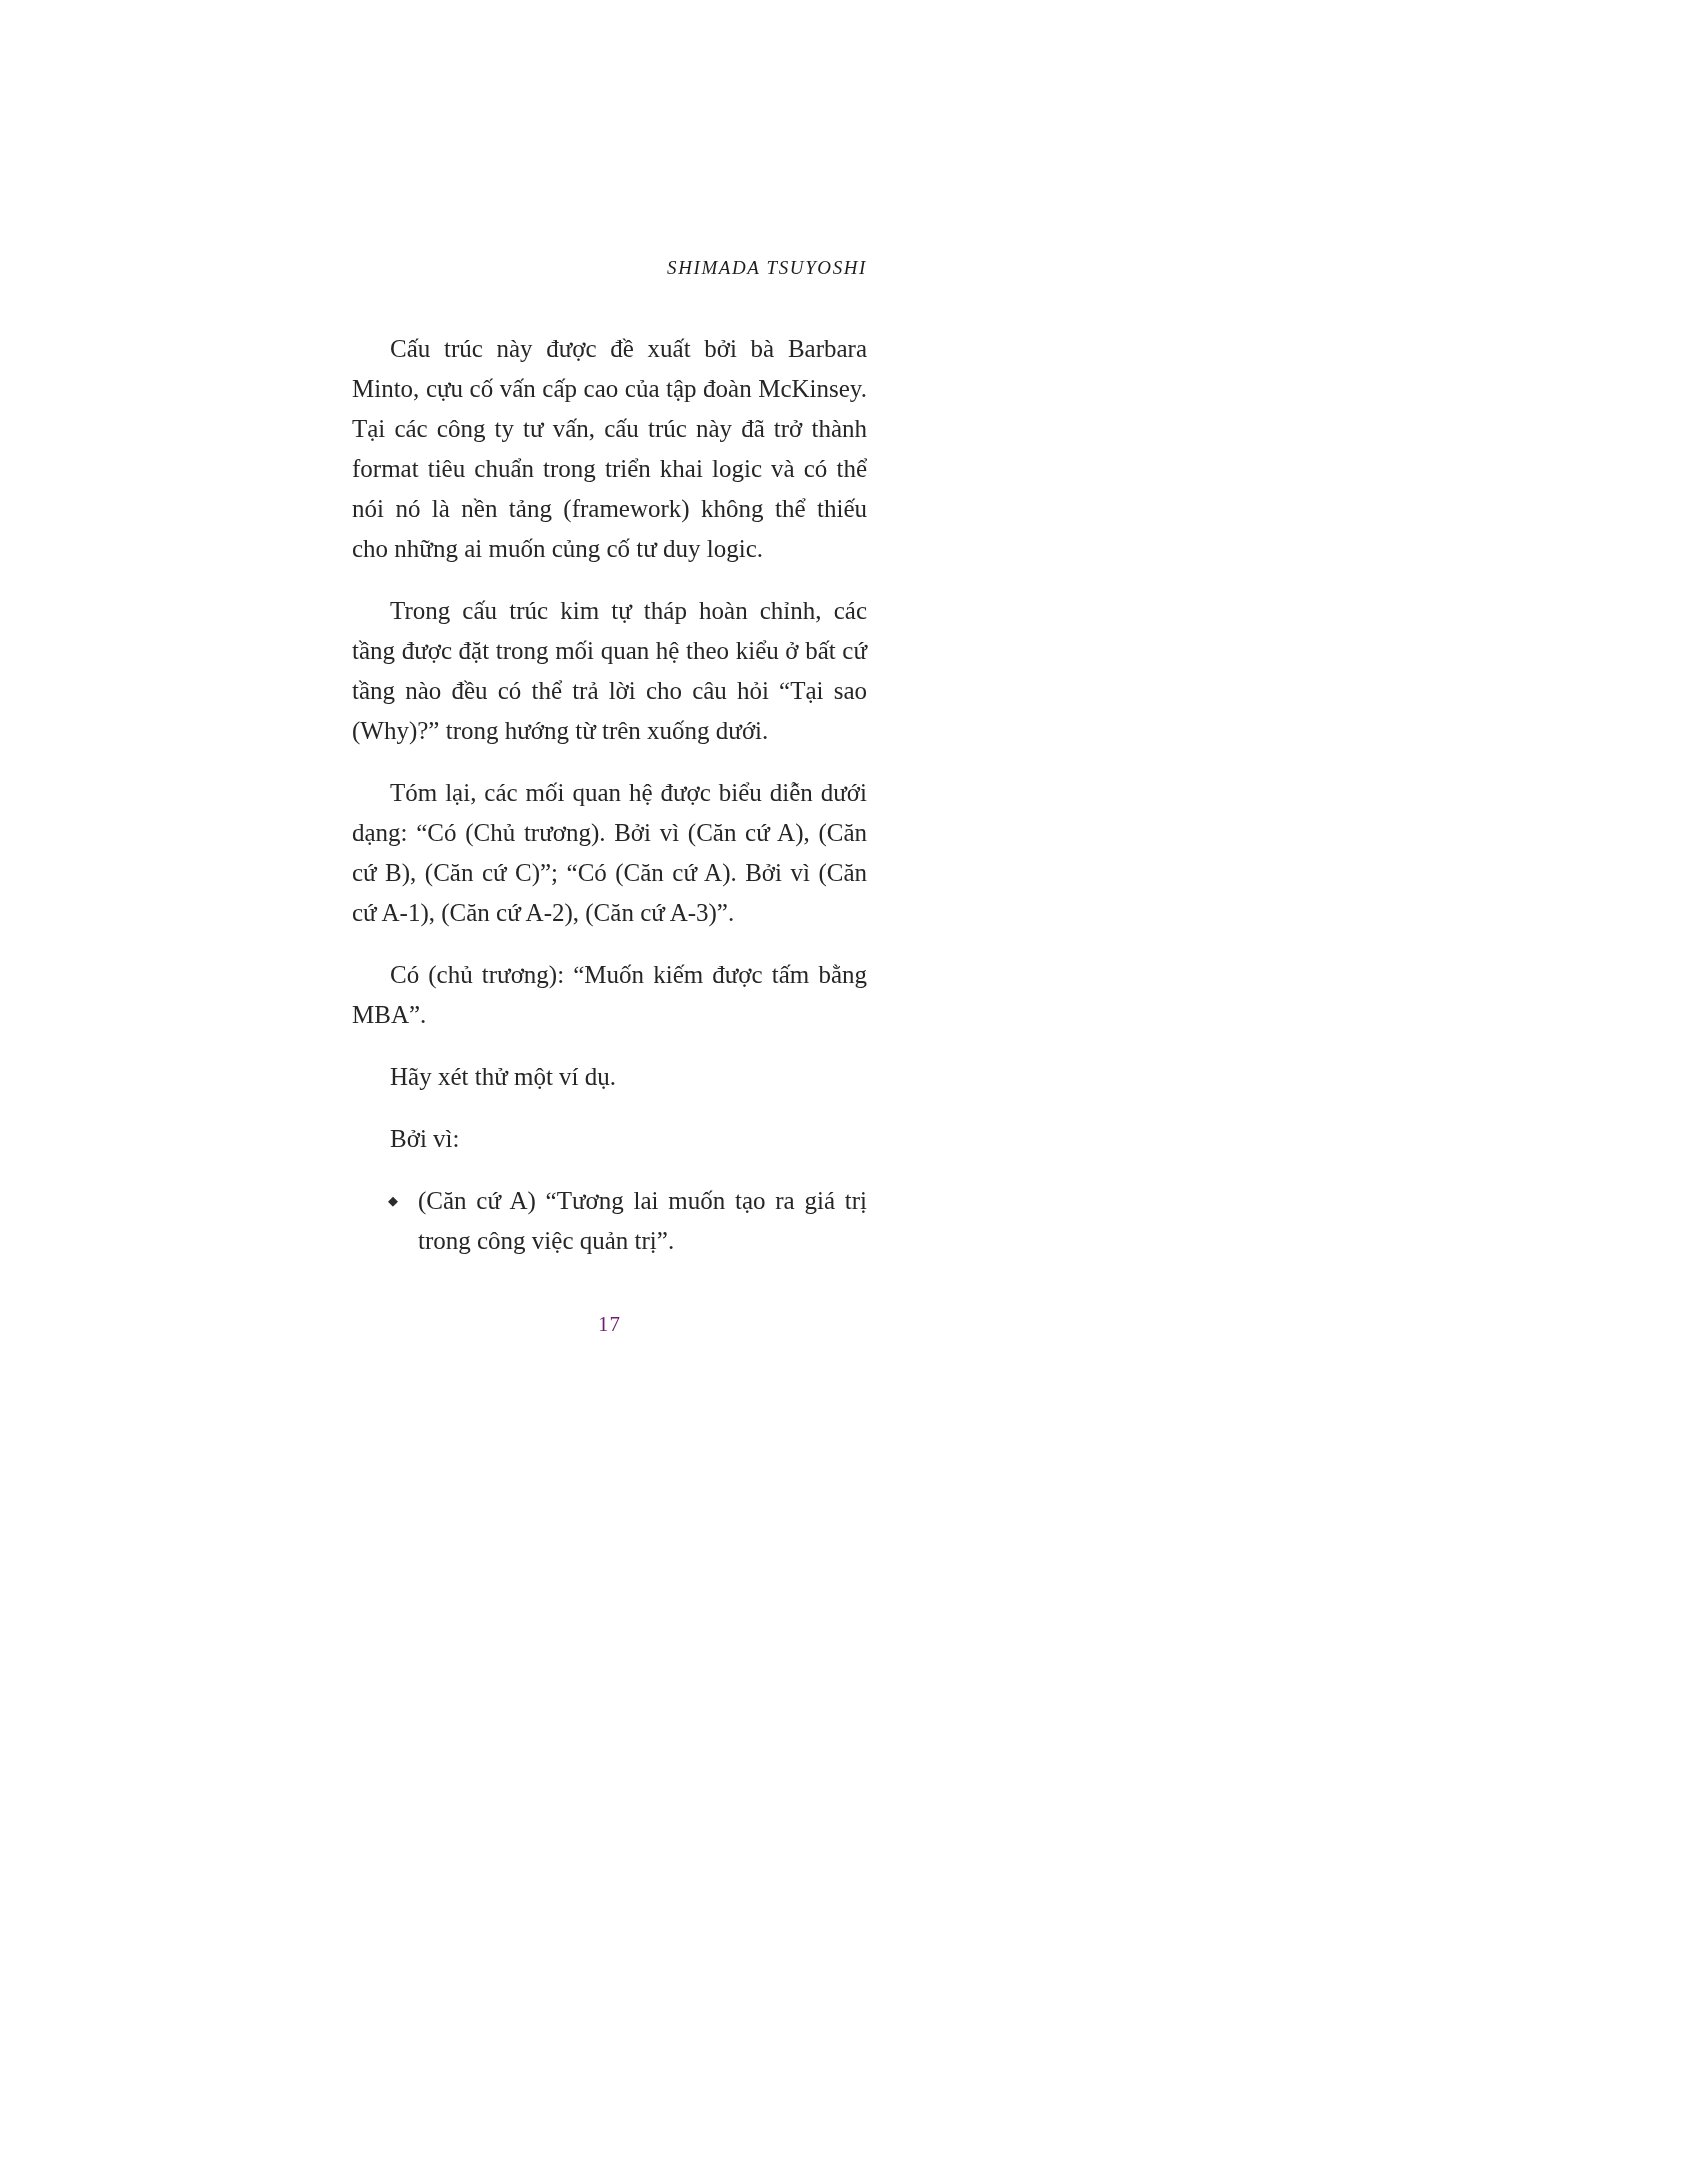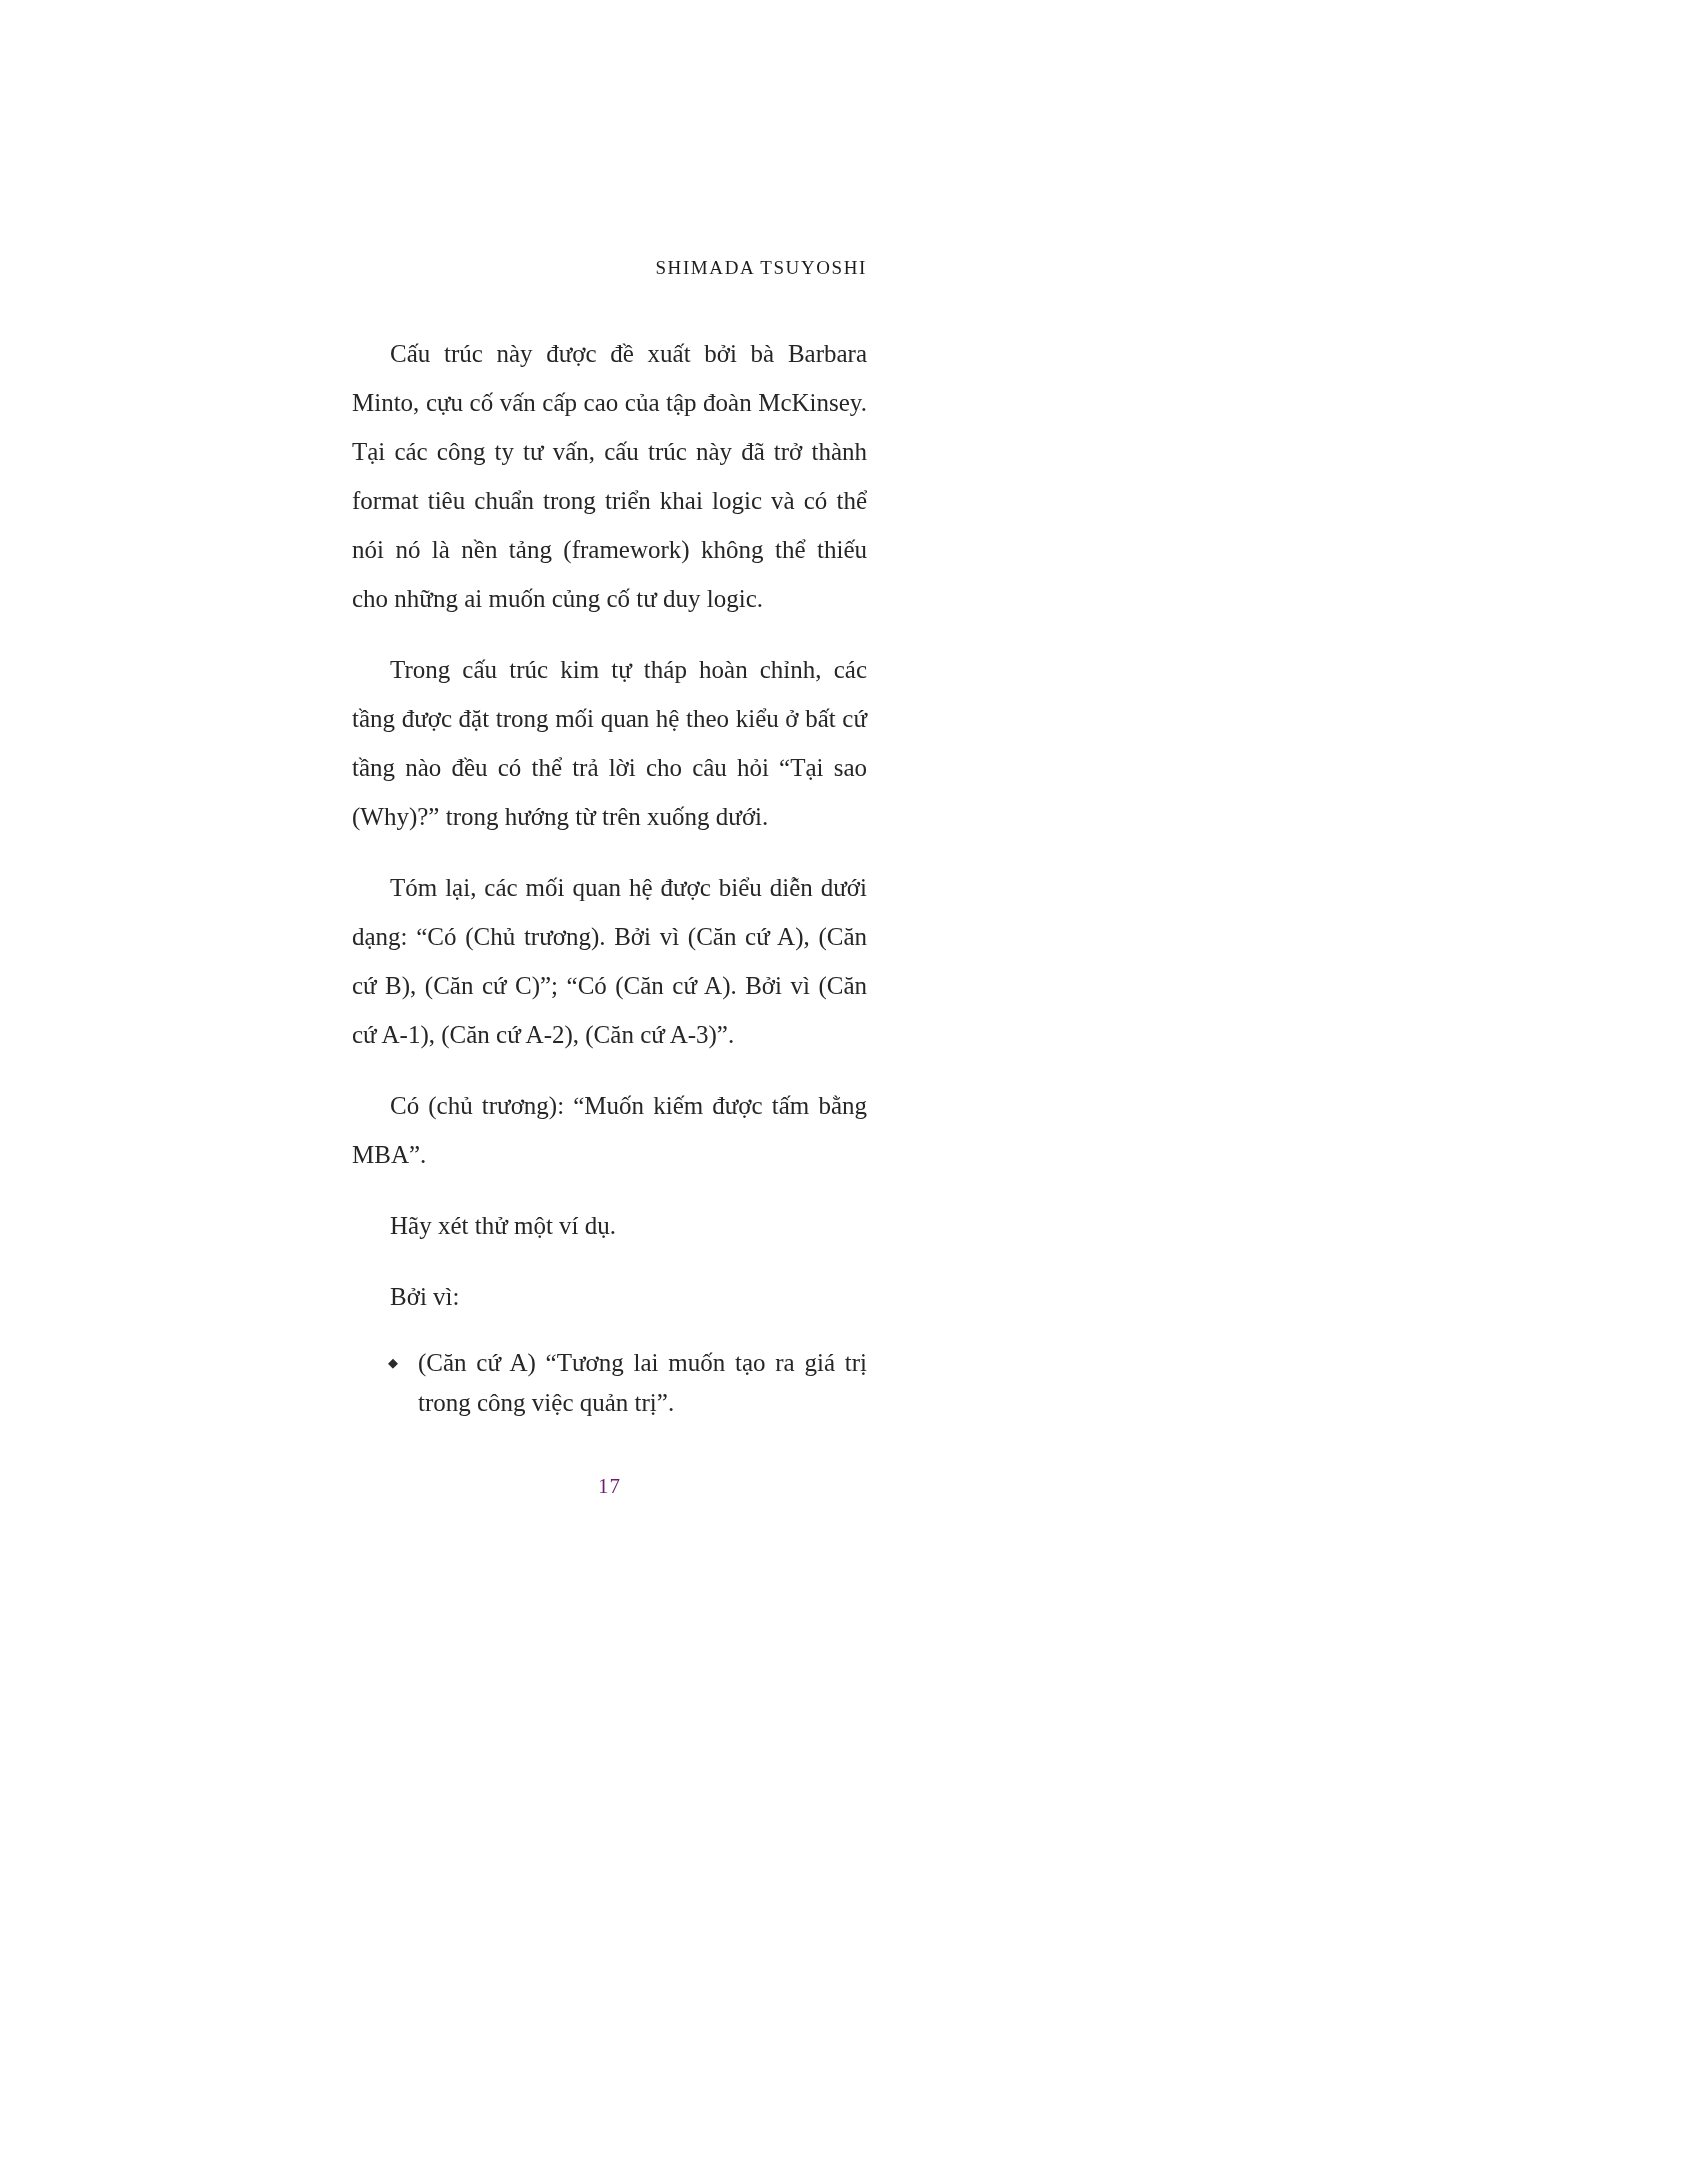--- a/index.html
+++ b/index.html
@@ -26,24 +26,25 @@
     top: 257px;
     width: 515px;
   }
   .running-header {
     text-align: right;
     font-size: 19px;
     letter-spacing: 1.6px;
     color: #1d1d1d;
     margin: 0 0 50px 0;
     font-family: "Liberation Serif", serif;
+    font-style: italic;
   }
   .para {
     font-size: 25px;
-    line-height: 49px;
+    line-height: 40px;
     text-align: justify;
     text-indent: 38px;
     margin: 0 0 22px 0;
     color: #262626;
   }
   .bullet-item {
     display: flex;
     font-size: 25px;
     line-height: 40px;
     margin: 2px 0 0 36px;

